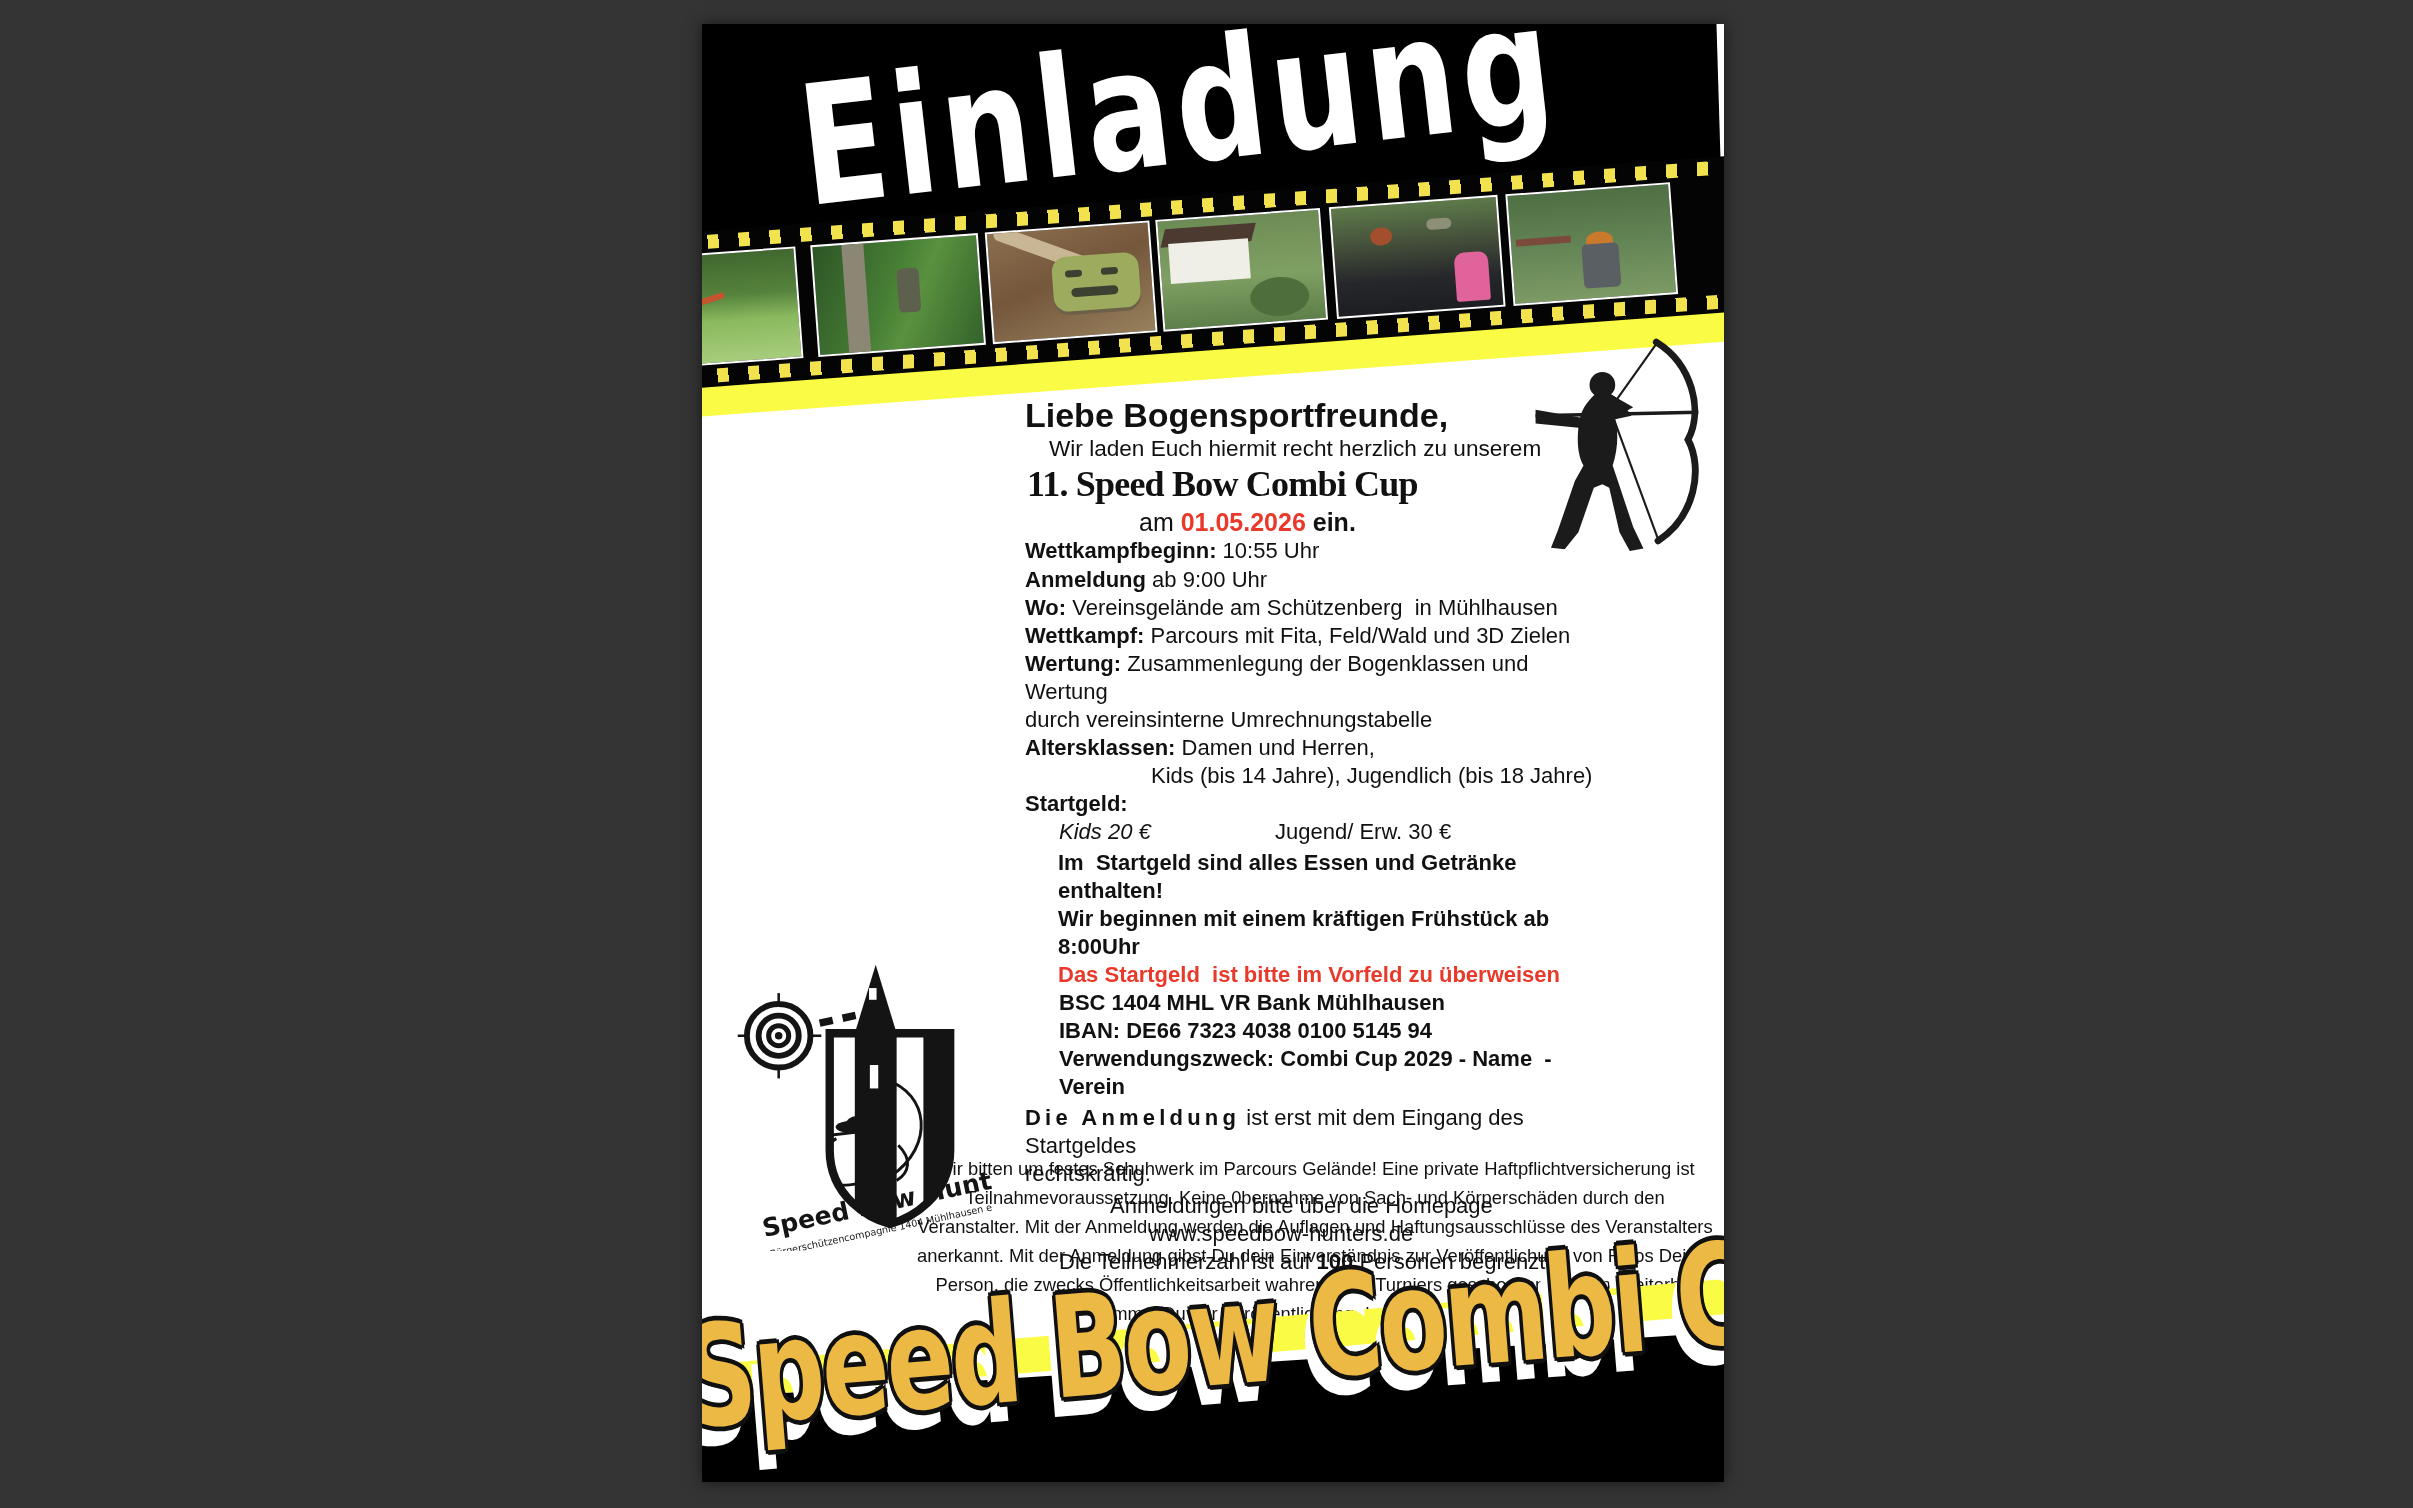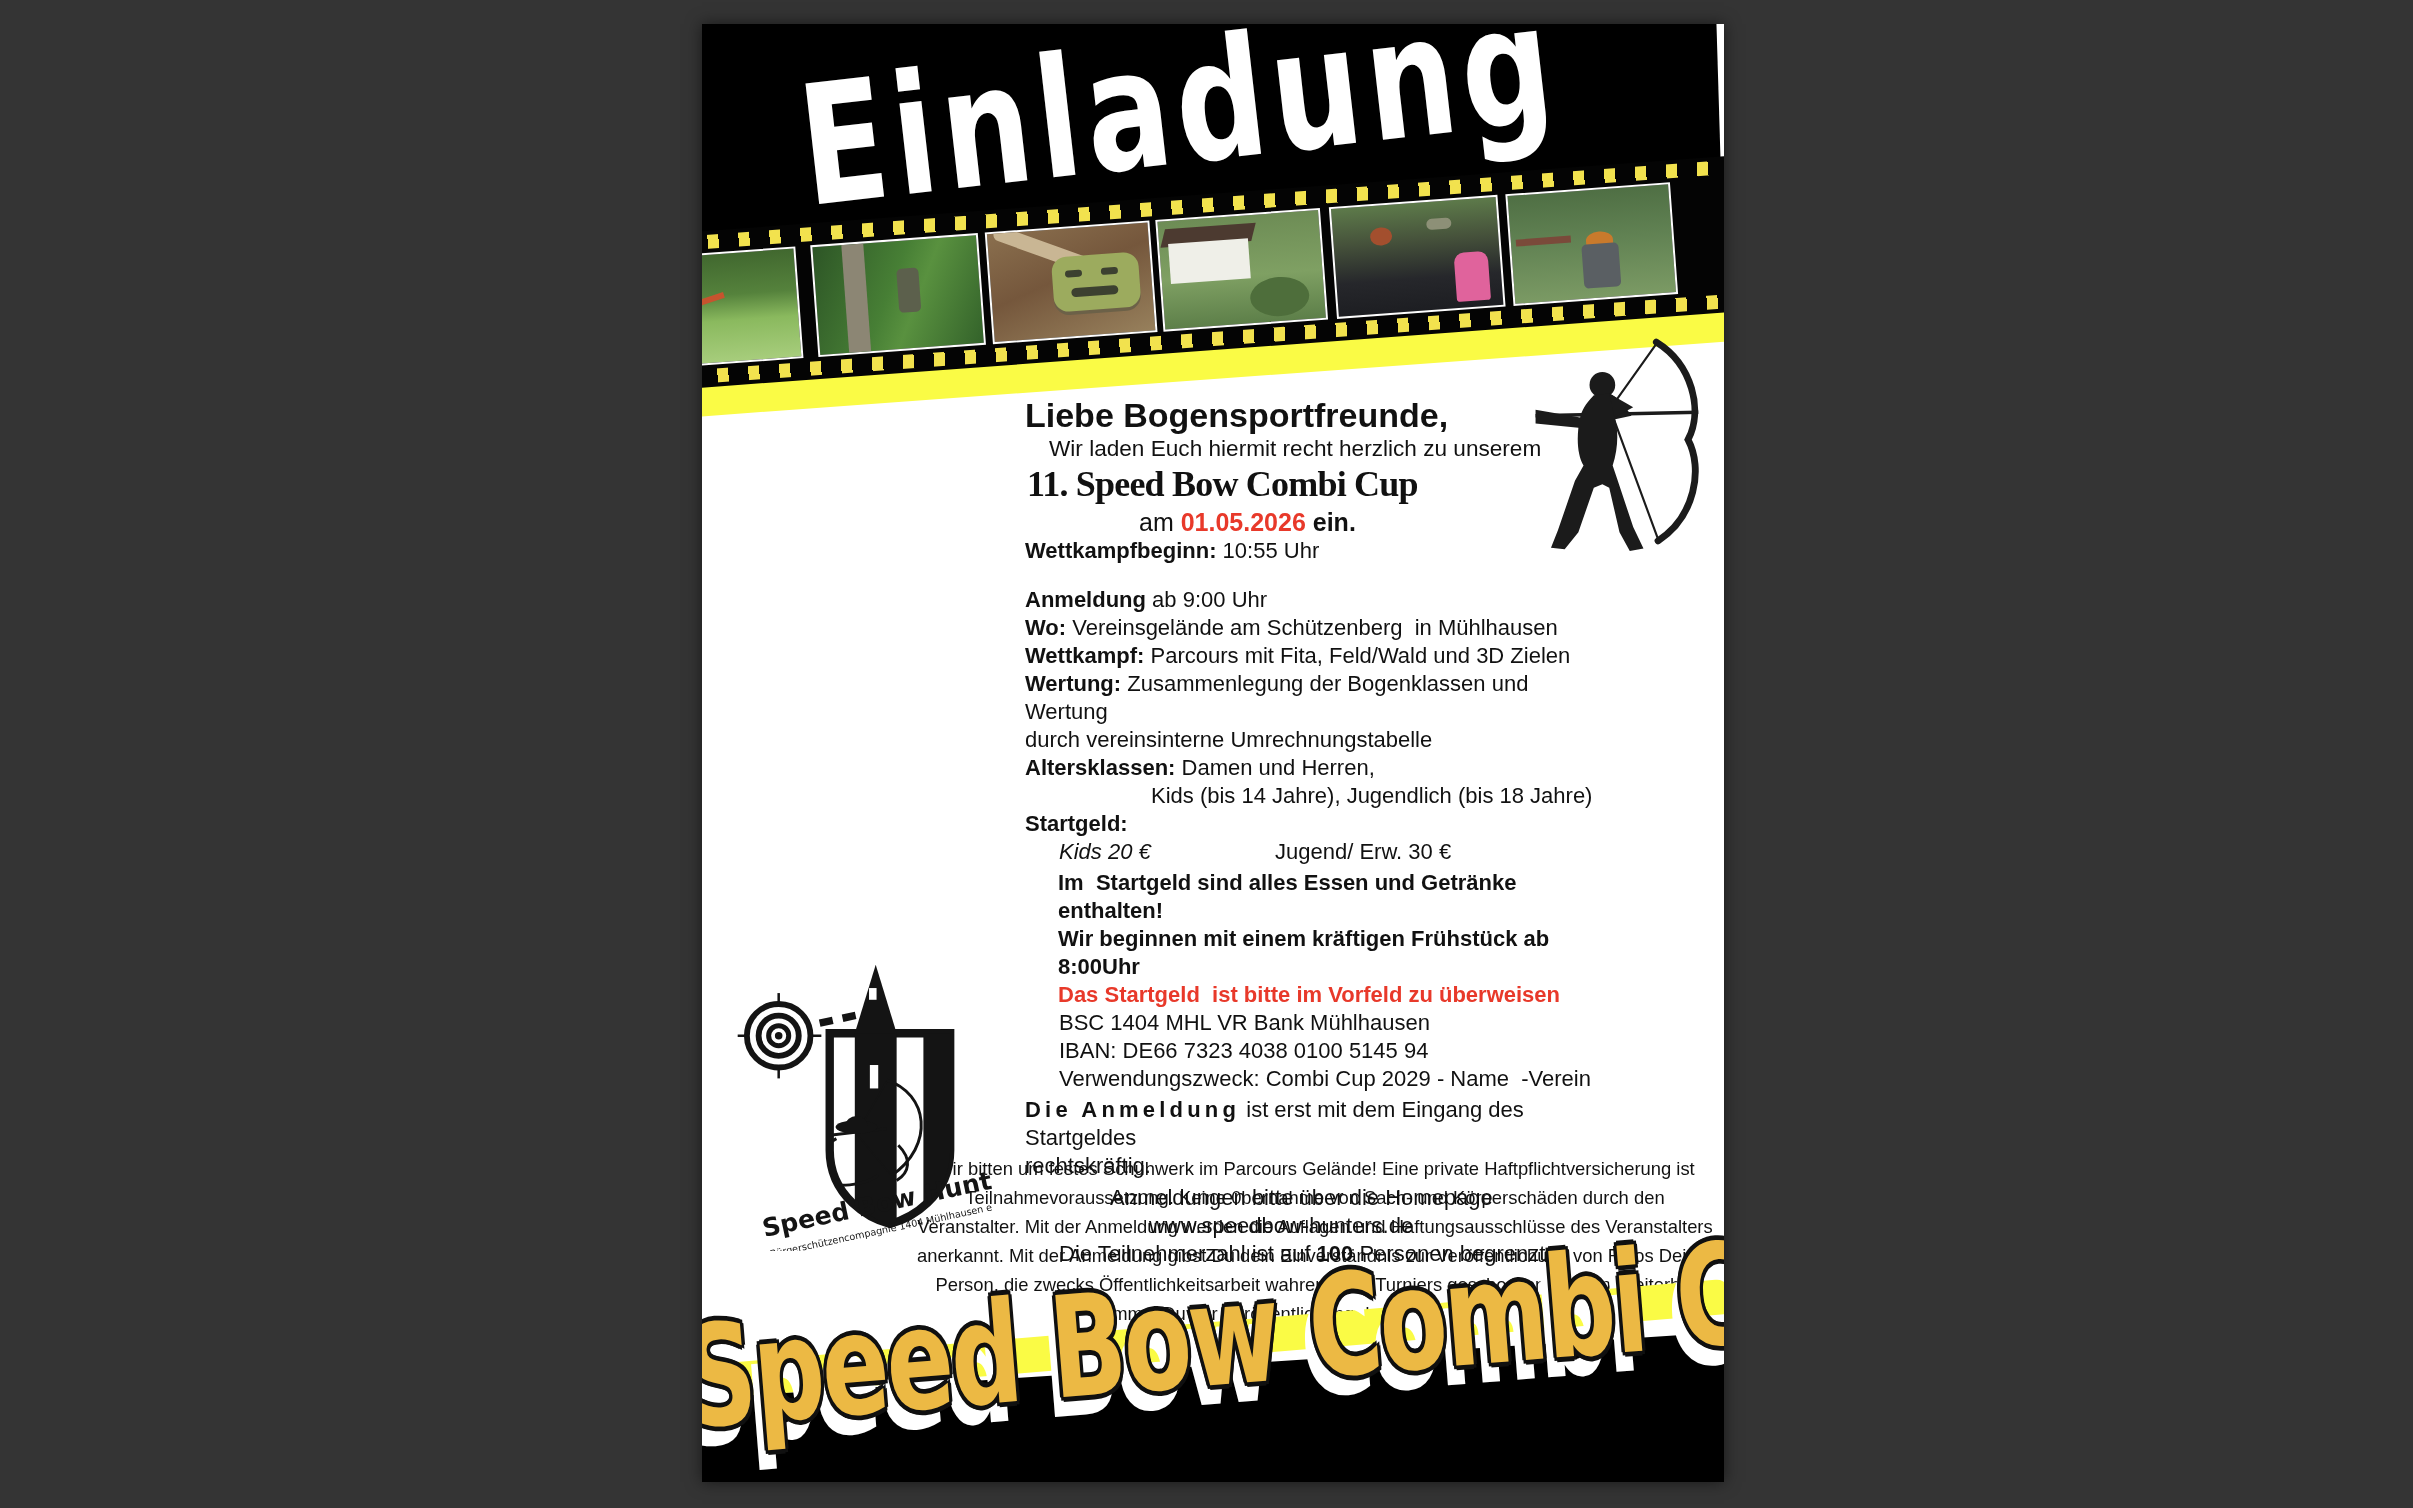--- a/index.html
+++ b/index.html
@@ -49,26 +49,26 @@
   .txt{position:absolute;color:#111;}
   .greet-heading{left:323px;top:374px;font:700 34px/1 "Liberation Sans",sans-serif;}
   .greet-sub{left:347px;top:414px;font:400 22.6px/1 "Liberation Sans",sans-serif;text-align:center;}
   .event-title{left:325px;top:442px;font:700 36px/1 "Liberation Serif",serif;letter-spacing:-0.8px;}
   .date-line{left:437px;top:486px;font:400 25px/1 "Liberation Sans",sans-serif;}
   .date-line b.red{color:#e8392a;text-align:center;}
   
   .bodycol{position:absolute;left:323px;top:513px;width:587px;color:#111;}
   .line{font:400 22px/28px "Liberation Sans",sans-serif;white-space:pre-wrap;}
   .line b{font-weight:700;}
-  .gap8{margin-top:21px;}.gap4{margin-top:3.4px;}
+  .gap8{margin-top:1px;}.gap4{margin-top:3.4px;}
   .ind150{padding-left:126px;}
   .fees .k{display:inline-block;margin-left:34px;width:216px;font-style:italic;}
   .embold{font-weight:700;padding-left:33px;}
   .rednote{font-weight:700;color:#e8392a;padding-left:33px;}
-  .bankline{padding-left:34px;}
+  .bankline{padding-left:34px;font-weight:bold;}
   .sp-bold{font-weight:700;letter-spacing:4.2px;}
   .ml101{padding-left:85px;}.ml148{padding-left:124px;}.ml41{padding-left:34px;}
   
   .fineprint{position:absolute;left:211px;top:1130px;width:804px;text-align:center;
              font:400 18.4px/29px "Liberation Sans",sans-serif;color:#111;}
   
   .logo{position:absolute;left:28.5px;top:932px;width:261px;height:295px;}
   
   .stripe-bottom{position:absolute;left:-25px;top:1343px;width:1123px;height:35px;background:#fafb45;
                  transform:rotate(-4.8deg);transform-origin:0 0;}

